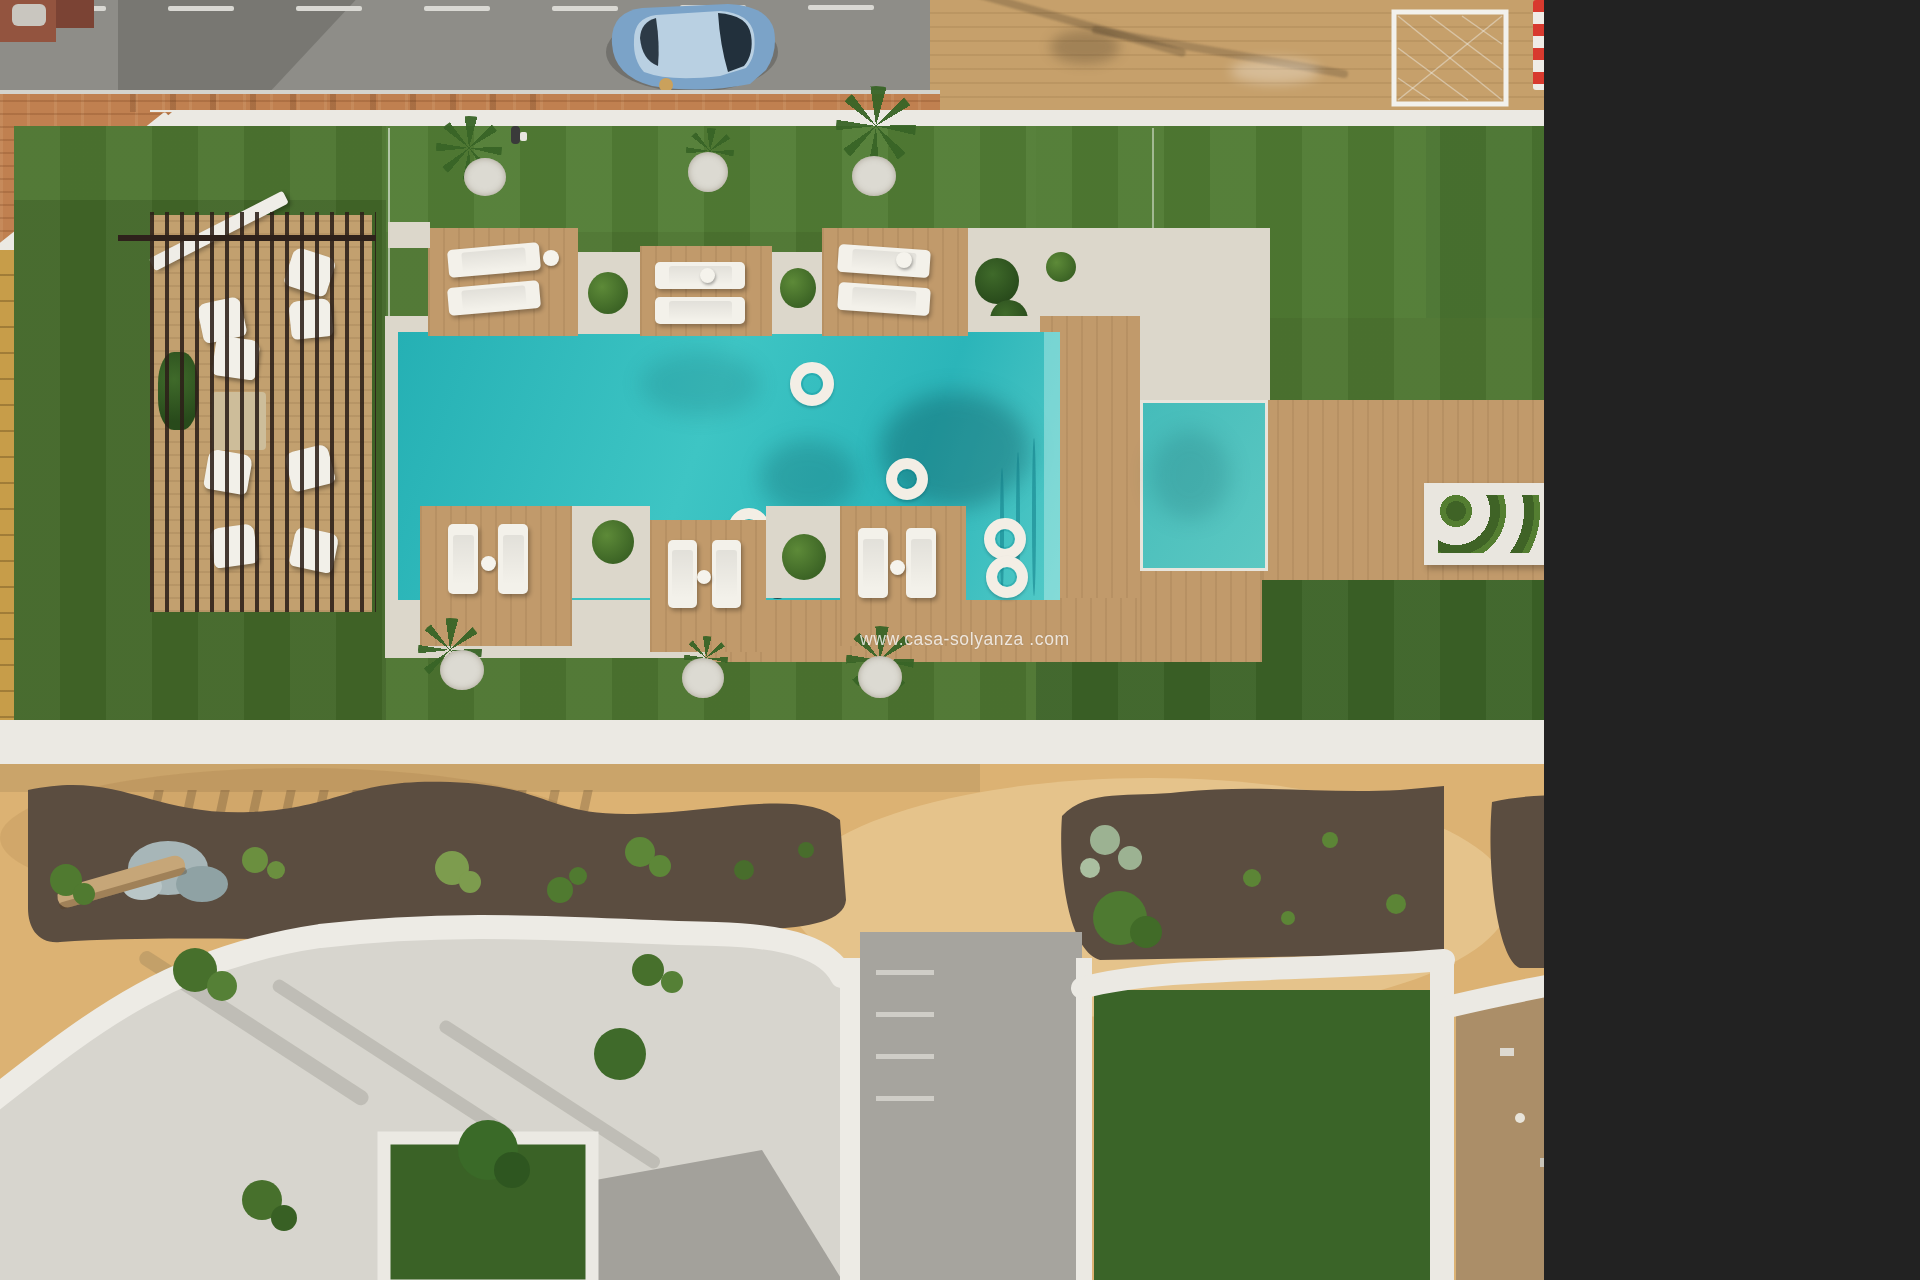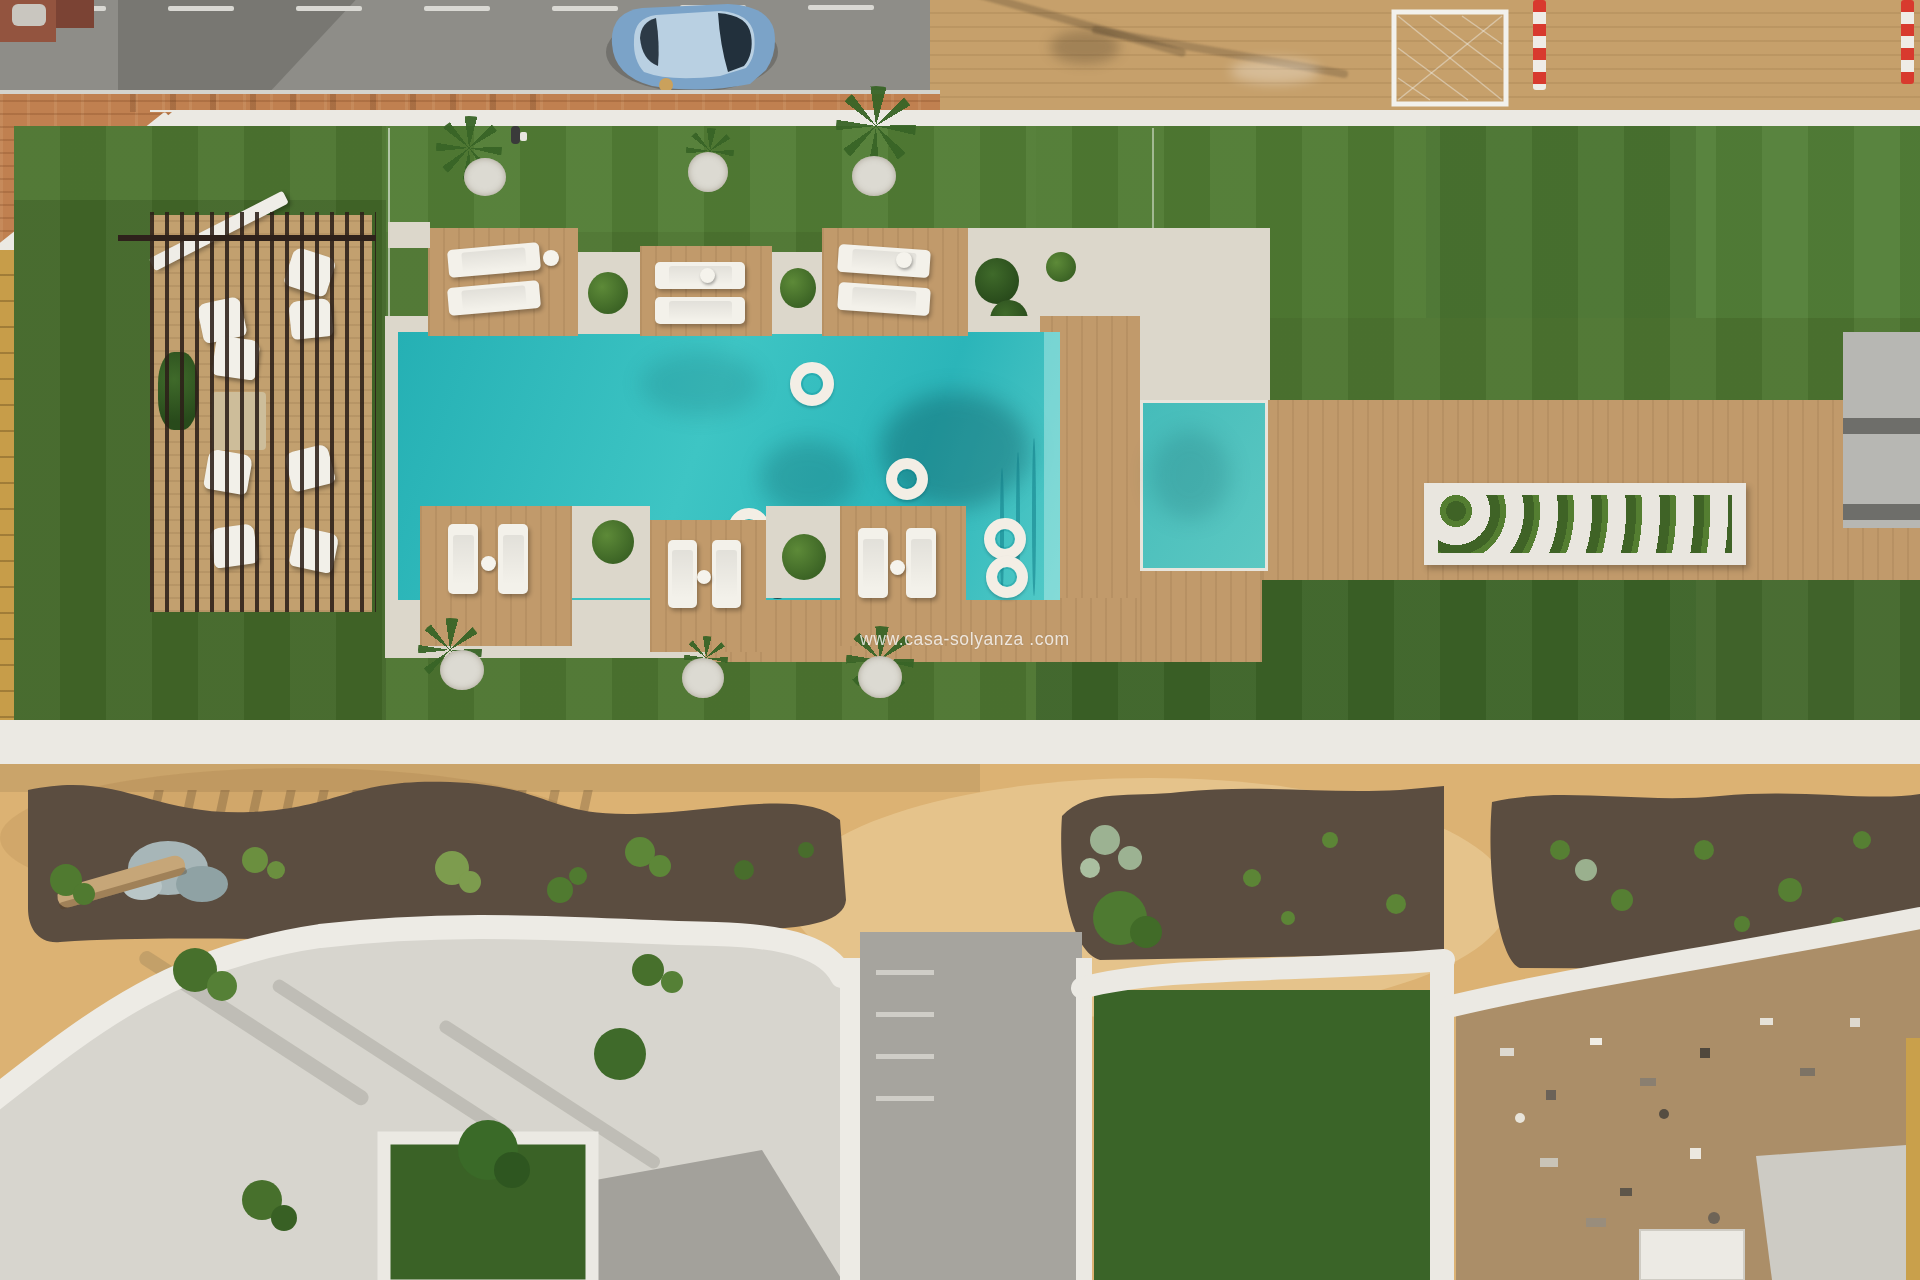--- a/index.html
+++ b/index.html
@@ -1,16 +1,16 @@
 <!DOCTYPE html>
 <html><head>
 <meta charset="utf-8">
 <style>
   html,body{margin:0;padding:0;background:#222;}
-  #stage{position:relative;width:1920px;height:1280px;overflow:hidden;
+  #stage{position:relative;width:1544px;height:1280px;overflow:hidden;
          background:#8b5cf6;font-family:"Liberation Sans",sans-serif;}
   .abs{position:absolute;}
   
   .road{background:#8e8d88;}
   .dash{background:#d9d8d3;height:5px;border-radius:2px;}
   .brick{background:#c08050;
     background-image:repeating-linear-gradient(0deg,rgba(90,40,10,.18) 0 2px,transparent 2px 13px),
                      repeating-linear-gradient(90deg,rgba(255,230,190,.10) 0 3px,transparent 3px 27px);}
   .pave{background:#c6a06b;
     background-image:repeating-linear-gradient(0deg,rgba(90,60,20,.10) 0 2px,transparent 2px 14px);}

